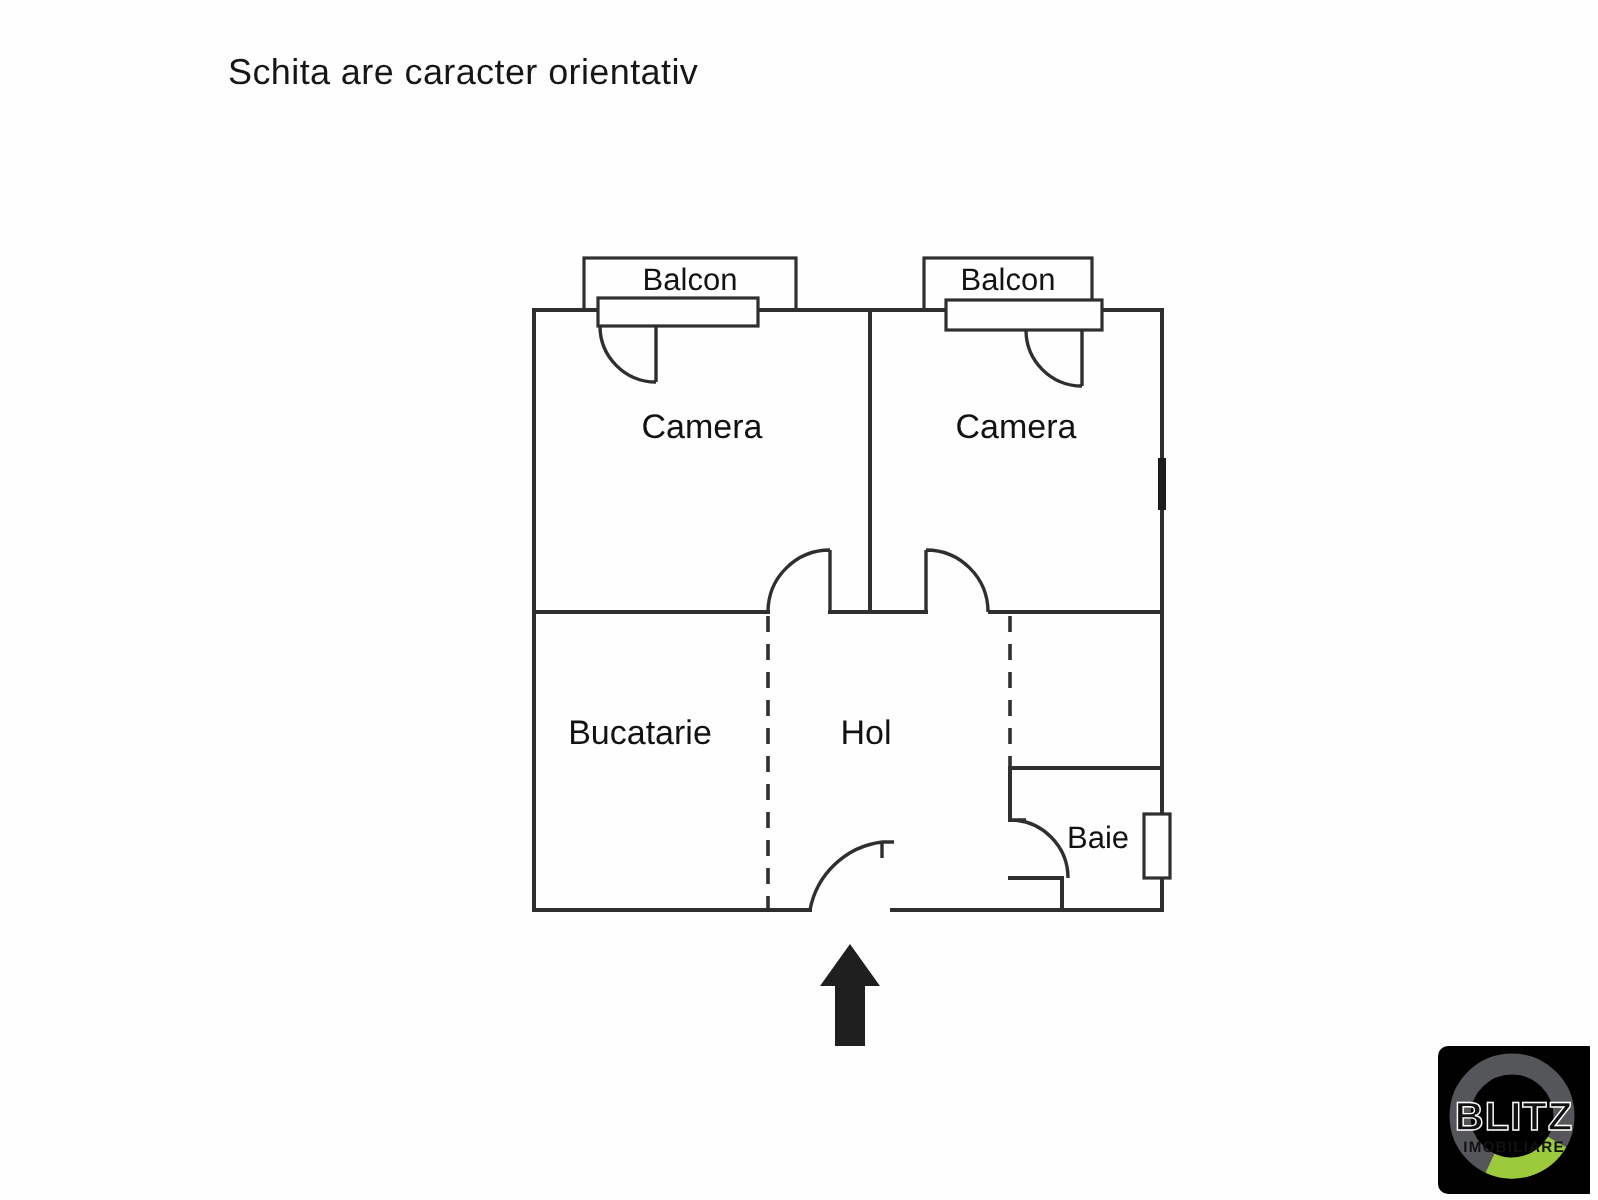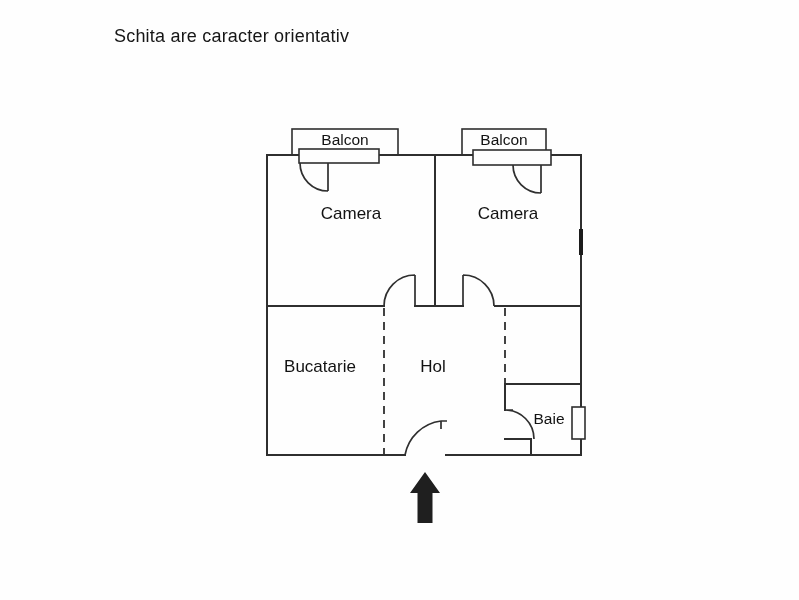--- a/index.html
+++ b/index.html
@@ -81,14 +81,23 @@
       <text class="room-label" x="508" y="219">Camera</text>
       <text class="room-label" x="320" y="372">Bucatarie</text>
       <text class="room-label" x="433" y="372">Hol</text>
       <text class="small-label" x="549" y="424">Baie</text>
     </g>
 
     <polygon points="425,472 440,493 432.5,493 432.5,523 417.5,523 417.5,493 410,493" fill="#1f1f1f"></polygon>
   </svg>
 
   
+  <div class="logo-box">
+    <svg width="76" height="74" viewBox="0 0 76 74" xmlns="http://www.w3.org/2000/svg">
+      <rect x="0" y="0" width="80" height="74" rx="5" fill="#000000"></rect>
+      <circle cx="37" cy="35" r="26" fill="none" stroke-width="10.5" stroke="#55565a"></circle>
+      <path d="M59.5,48 A26,26 0 0 1 26,58.6" fill="none" stroke-width="10.5" stroke="#9cca3d"></path>
+      <text class="brand-text" x="38" y="42" text-anchor="middle" stroke="#ffffff" stroke-width="0.7" fill="#8a8c8e">BLITZ</text>
+      <text class="tagline-text" x="38" y="53" text-anchor="middle" fill="#e0e0e0">IMOBILIARE</text>
+    </svg>
+  </div>
 
 </div>
 
 </body></html>

